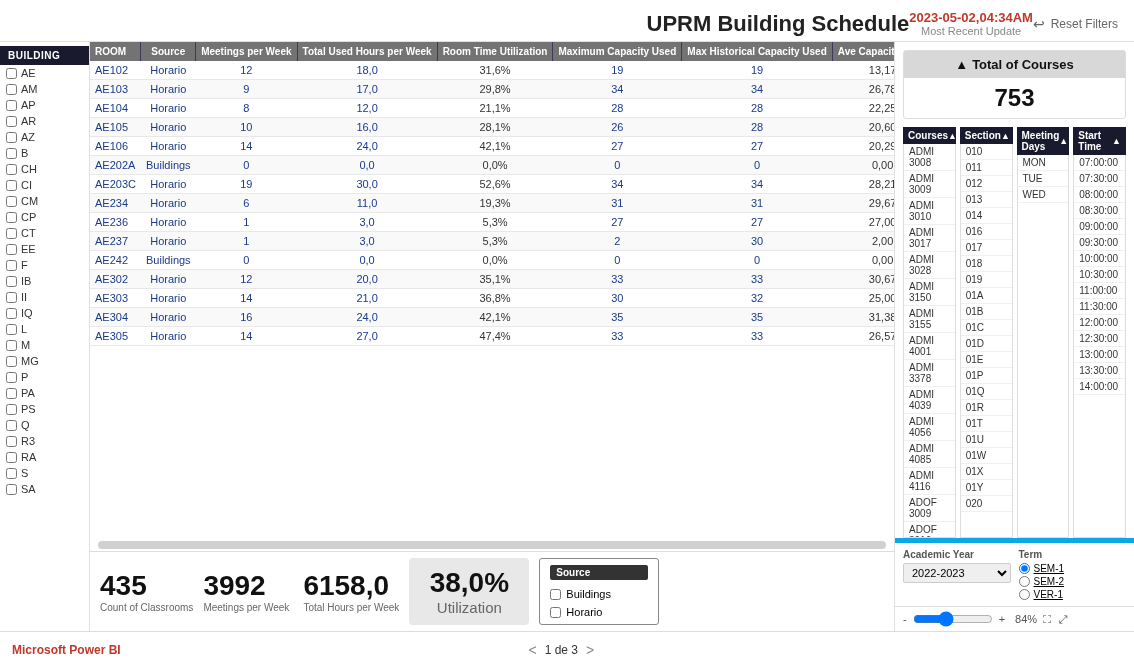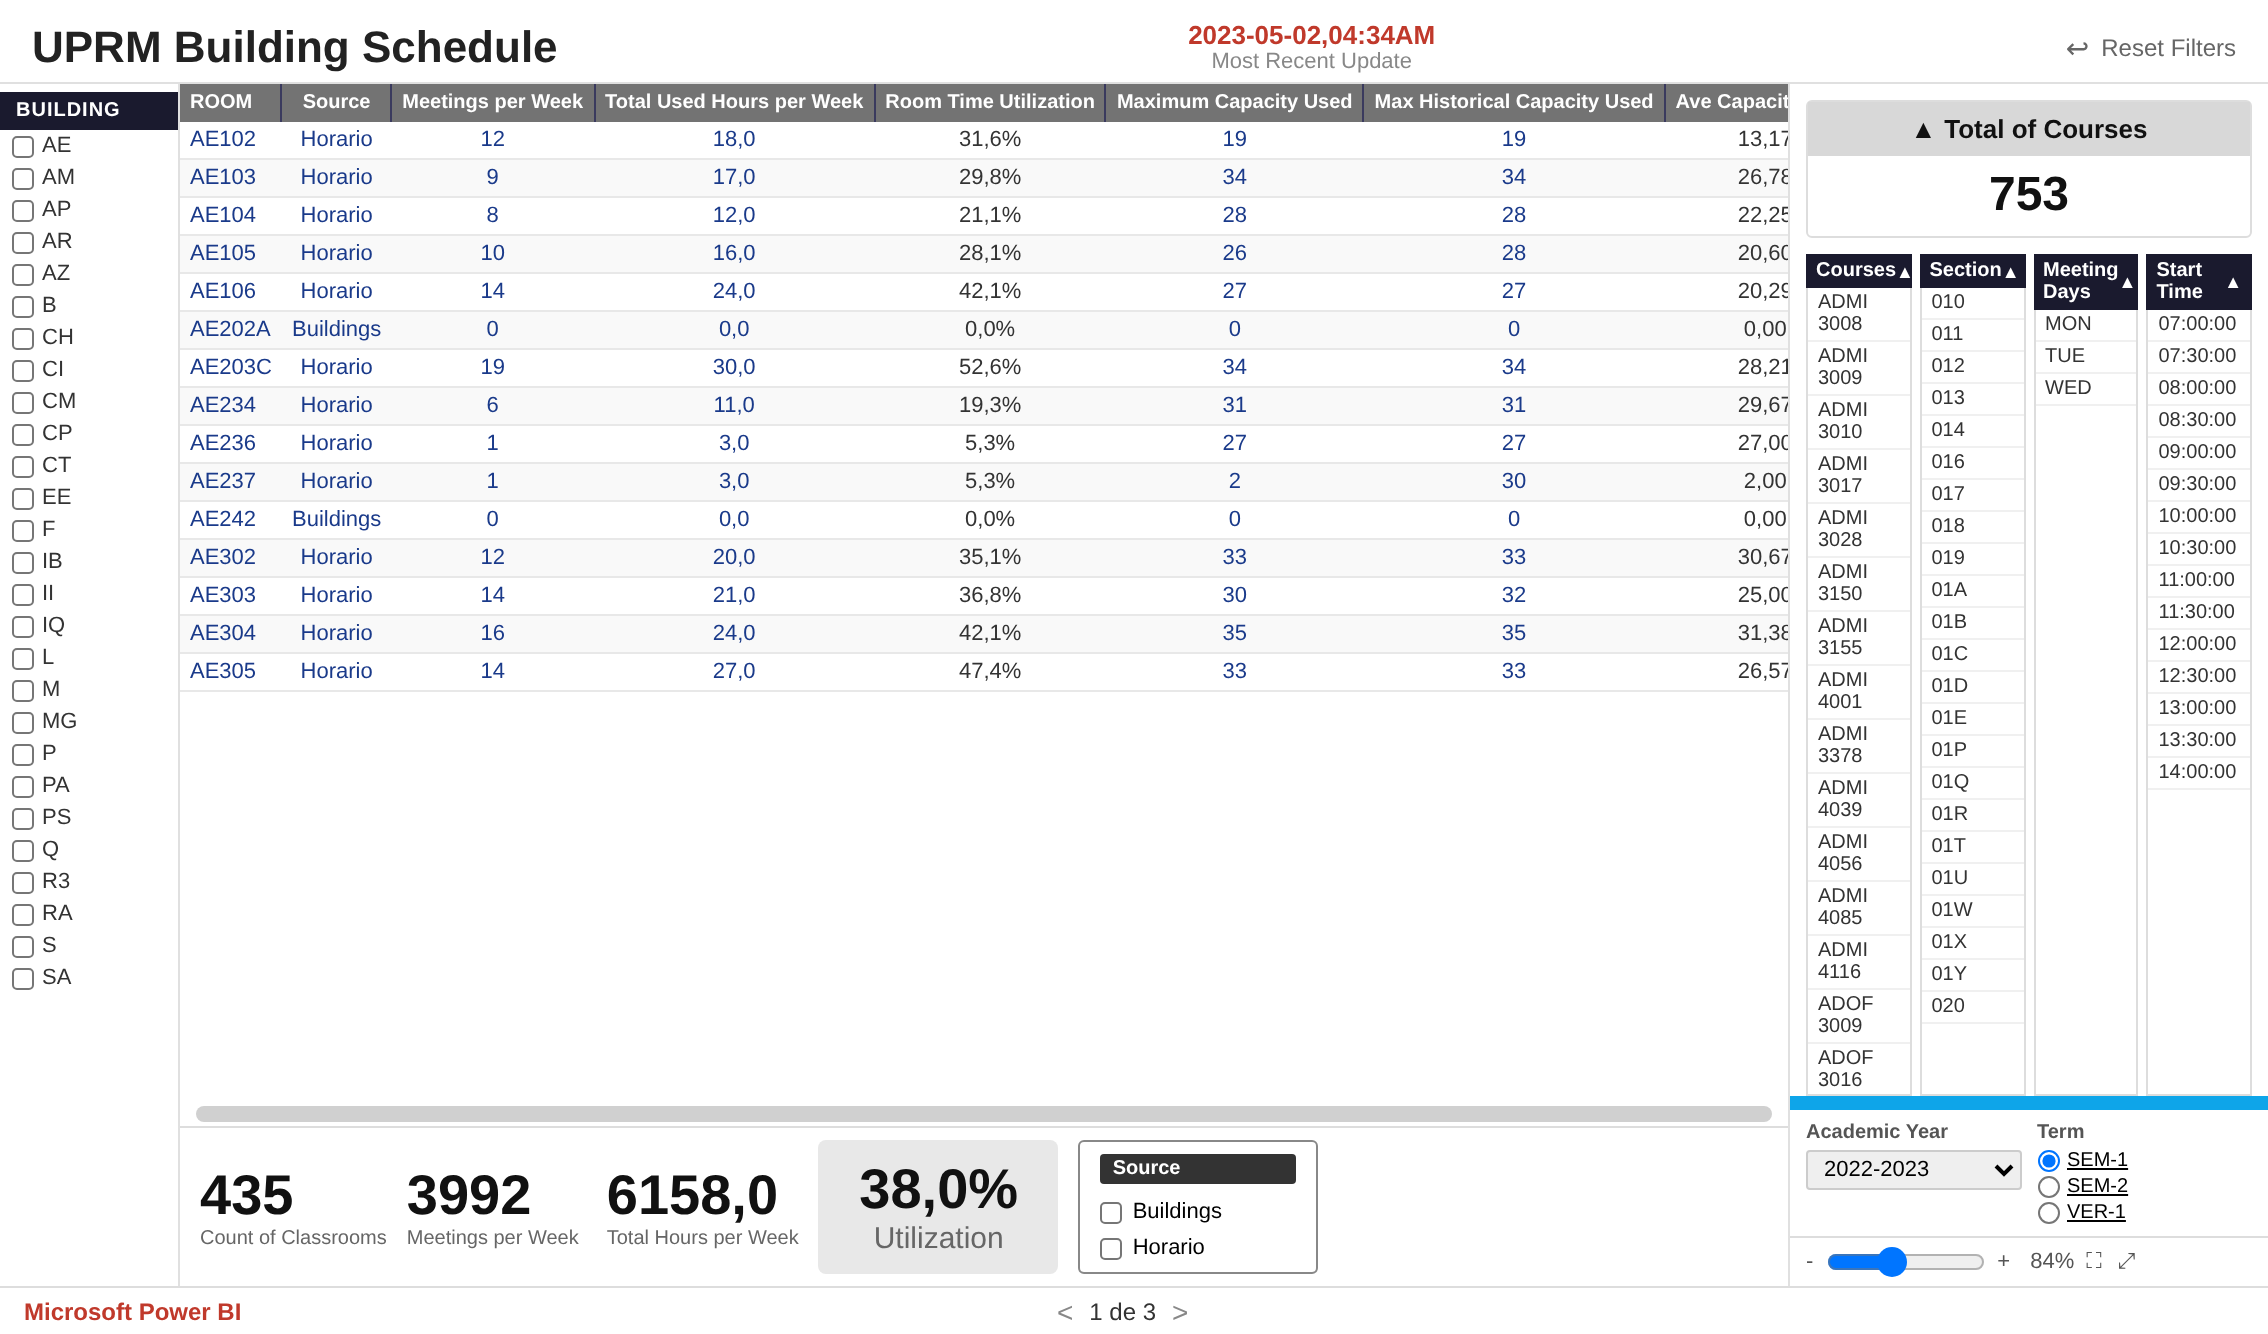--- a/index.html
+++ b/index.html
@@ -1,21 +1,21 @@
 <!DOCTYPE html>
 <html><head>
   <meta charset="utf-8">
   <style>
     * { box-sizing: border-box; margin: 0; padding: 0; }
     body { font-family: 'Segoe UI', Arial, sans-serif; background: #f3f3f3; font-size: 12px; width: 1134px; height: 667px; overflow: hidden; }
 
     .app-container { width: 1134px; height: 667px; display: flex; flex-direction: column; background: #fff; }
 
     
-    .header { display: flex; align-items: center; justify-content: space-between; padding: 10px 16px 4px 16px; background: #fff; border-bottom: 1px solid #e0e0e0; }
+    .header { display: flex; align-items: center; justify-content: flex-end; padding: 10px 16px 4px 16px; background: #fff; border-bottom: 1px solid #e0e0e0; }
     .header-title { font-size: 22px; font-weight: 700; color: #222; }
     .header-center { text-align: center; }
     .header-date { color: #c0392b; font-size: 13px; font-weight: 600; }
     .header-update { color: #888; font-size: 11px; }
     .header-right { display: flex; align-items: center; gap: 6px; color: #666; font-size: 12px; cursor: pointer; }
     .reset-icon { font-size: 14px; }
 
     
     .main-content { display: flex; flex: 1; overflow: hidden; }
 
@@ -68,31 +68,31 @@
 
     
     .filter-lists { display: flex; gap: 4px; padding: 0 8px; flex: 1; overflow: hidden; }
     .filter-col { flex: 1; display: flex; flex-direction: column; overflow: hidden; }
     .filter-col-header { background: #1a1a2e; color: #fff; font-size: 10px; font-weight: 700; padding: 3px 5px; display: flex; align-items: center; justify-content: space-between; }
     .filter-col-header .sort-icon { font-size: 9px; }
     .filter-list { flex: 1; overflow-y: auto; border: 1px solid #ddd; border-top: none; }
     .filter-list-item { padding: 2px 5px; font-size: 10px; color: #333; border-bottom: 1px solid #f0f0f0; cursor: pointer; }
 
     
-    .bottom-filters { display: flex; gap: 8px; padding: 6px 8px; border-top: 7px solid #0ea5e9; align-items: flex-start; }
+    .bottom-filters { display: flex; gap: 8px; padding: 6px 8px; border-top: 5px solid #0ea5e9; align-items: flex-start; }
     .academic-year-section { flex: 1; }
     .filter-label { font-size: 10px; color: #555; font-weight: 600; margin-bottom: 3px; }
     .filter-select { width: 100%; font-size: 11px; padding: 2px 4px; border: 1px solid #ccc; border-radius: 2px; }
     .term-section { flex: 1; }
     .radio-group { display: flex; flex-direction: column; gap: 2px; text-decoration: underline; }
     .radio-item { display: flex; align-items: center; gap: 4px; font-size: 10px; }
     .radio-item input { width: 11px; height: 11px; }
 
     
-    .bottom-bar { display: flex; align-items: center; justify-content: space-between; background: #fff; border-top: 1px solid #ddd; padding: 4px 12px; height: 24px; }
+    .bottom-bar { display: flex; align-items: center; justify-content: space-between; background: #fff; border-top: 1px solid #ddd; padding: 4px 12px; height: 36px; }
     .powerbi-link { color: #c0392b; font-size: 12px; font-weight: 600; text-decoration: none; }
     .page-nav { display: flex; align-items: center; gap: 8px; font-size: 12px; color: #333; }
     .nav-arrow { cursor: pointer; color: #888; font-size: 14px; }
     .zoom-bar { display: flex; align-items: center; gap: 6px; font-size: 11px; color: #555; }
     .zoom-slider { width: 80px; }
     .zoom-icons { display: flex; gap: 8px; }
   </style>
 </head>
 <body>
 

